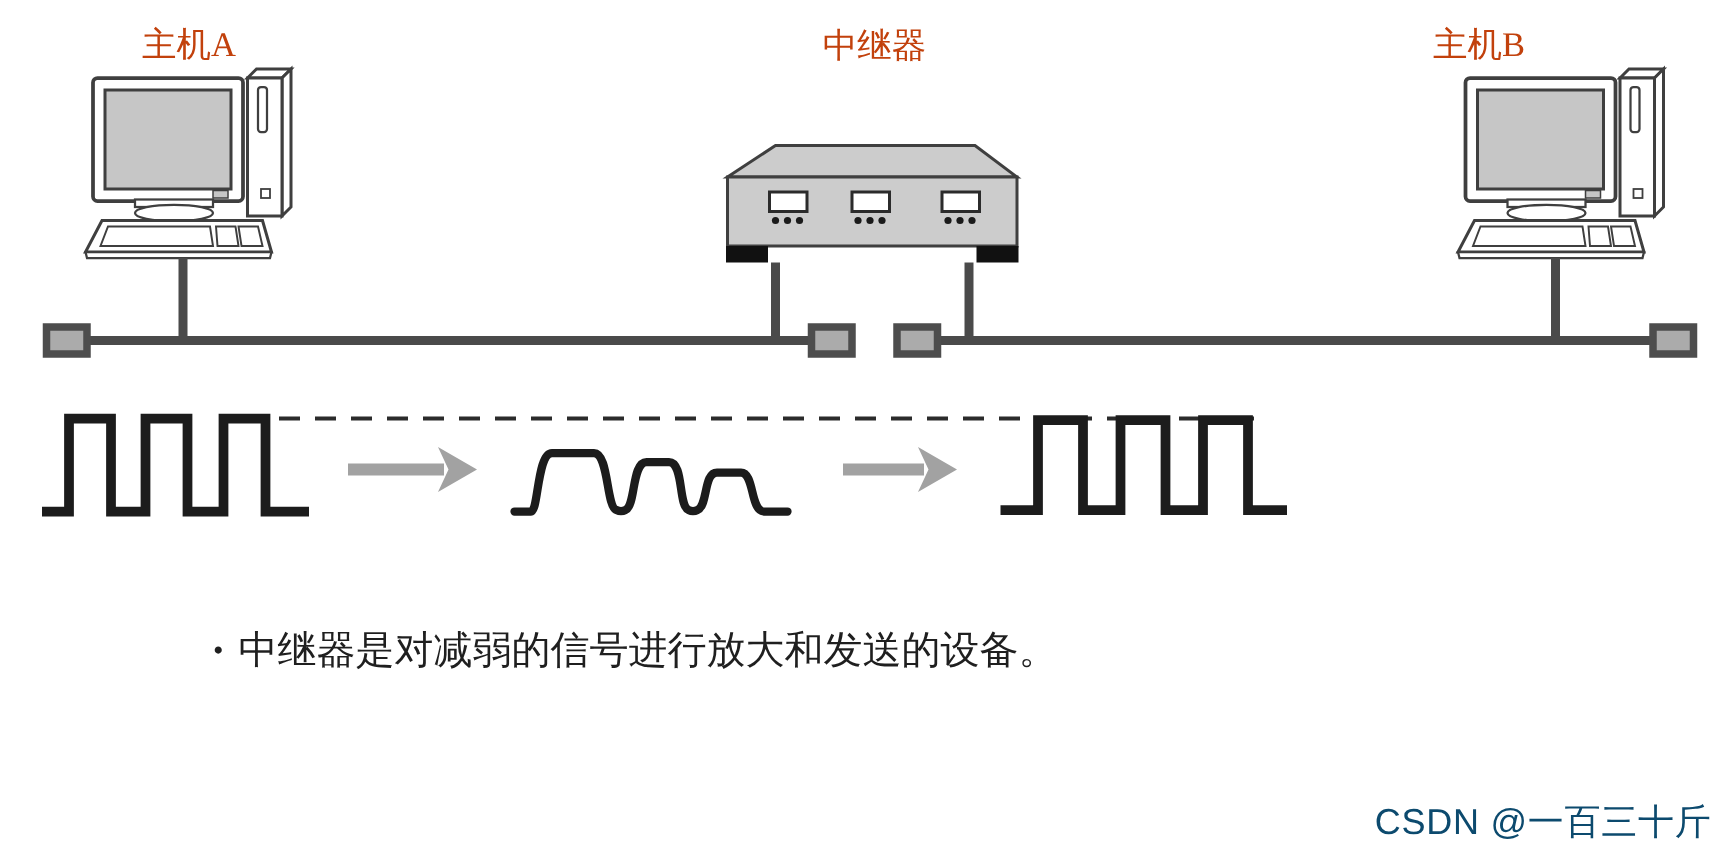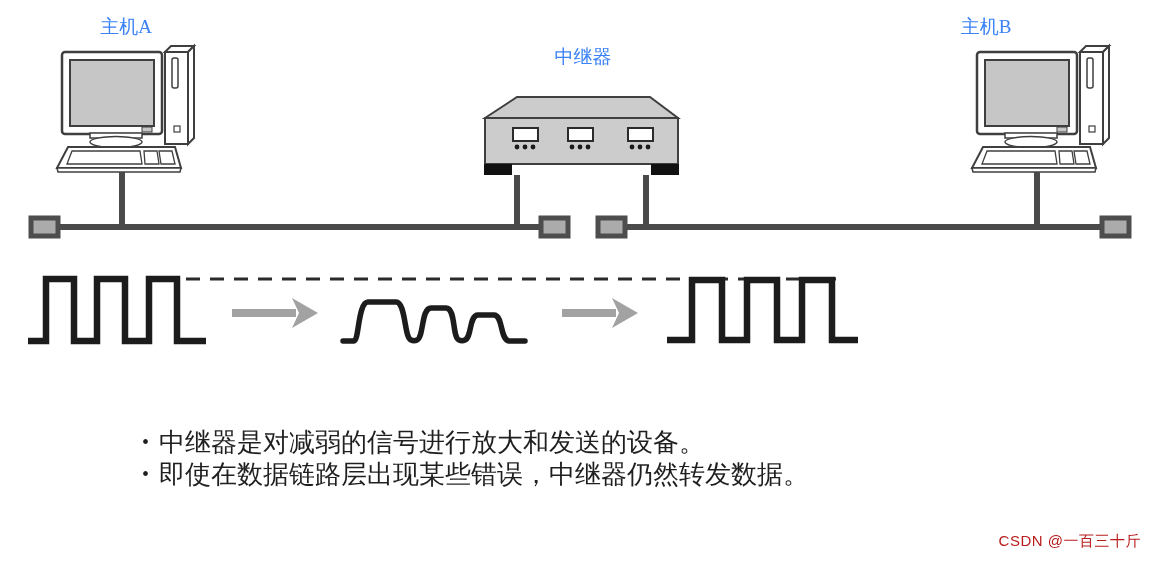--- a/index.html
+++ b/index.html
@@ -3,27 +3,27 @@
 <meta charset="utf-8">
 <style>
   html,body { margin:0; padding:0; background:#ffffff; }
   .stage {
     position:relative; width:1149px; height:564px; background:#ffffff;
     overflow:hidden; font-family:"Liberation Serif","DejaVu Serif",serif;
   }
   .stage svg { position:absolute; left:0; top:0; }
   .label {
     position:absolute; transform:translateX(-50%);
-    font-size:19px; color:#3b82f6; white-space:nowrap; text-align:center;
+    font-size:23px; color:#c2410c; white-space:nowrap; text-align:center;
   }
   .notes { position:absolute; left:142px; top:420px; font-size:26px; color:#1f1f1f; }
-  .note-row { height:32px; line-height:44px; white-space:nowrap; }
+  .note-row { height:32px; line-height:28px; white-space:nowrap; }
   .note-row .bullet { display:inline-block; margin-right:10px; font-size:20px; vertical-align:2px; }
   .watermark {
-    position:absolute; right:8px; top:532px; font-size:15px; color:#b91c1c;
+    position:absolute; right:8px; top:532px; font-size:24px; color:#0c4a6e;
     font-family:"Liberation Sans","DejaVu Sans",sans-serif; letter-spacing:0.5px;
   }
 </style>
 </head>
 <body>
 
 <div class="stage">
 
   <svg width="1149" height="564" viewBox="0 0 1149 564" xmlns="http://www.w3.org/2000/svg" xmlns:xlink="http://www.w3.org/1999/xlink">
 
@@ -110,21 +110,20 @@
       <polygon points="292,298 318,313 292,328 299,313"></polygon>
     </g>
     <g fill="#a2a2a2">
       <rect x="562" y="309" width="54" height="8"></rect>
       <polygon points="612,298 638,313 612,328 619,313"></polygon>
     </g>
   </svg>
 
   <div class="label" style="left:126px; top:14px;">主机A</div>
   <div class="label" style="left:986px; top:14px;">主机B</div>
-  <div class="label" style="left:583px; top:44px;">中继器</div>
+  <div class="label" style="left:583px; top:15px;">中继器</div>
 
   <div class="notes">
     <div class="note-row"><span class="bullet">•</span><span>中继器是对减弱的信号进行放大和发送的设备。</span></div>
-    <div class="note-row"><span class="bullet">•</span><span>即使在数据链路层出现某些错误，中继器仍然转发数据。</span></div>
   </div>
 
   <div class="watermark">CSDN @一百三十斤</div>
 </div>
 
 </body></html>

